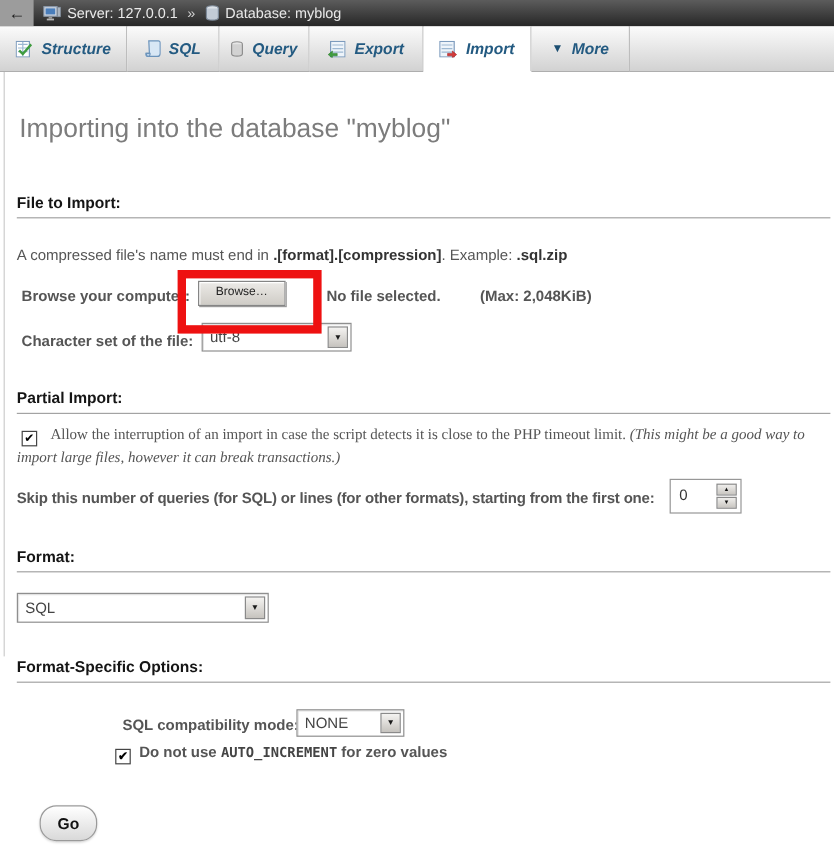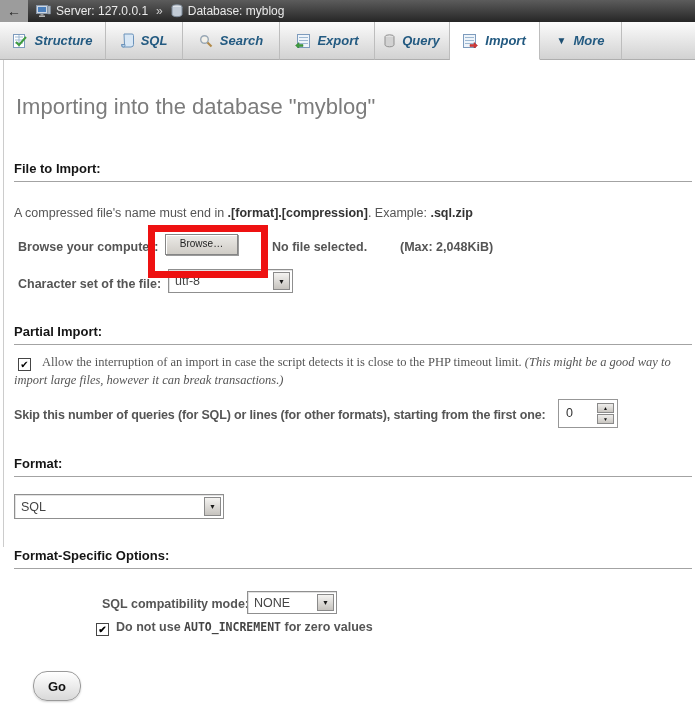--- a/index.html
+++ b/index.html
@@ -121,49 +121,40 @@
   </div>
   <div class="tab" style="width:77px">
     <span class="ticon">
       <svg width="13" height="15" viewBox="0 0 13 15">
           <path d="M3 1 h8 a1.5 1.5 0 0 1 1.5 1.5 v9 a2.5 2.5 0 0 1 -2.5 2.5 h-8 a1.5 1.5 0 0 1 -1.5 -1.5 v-1 h3 z" fill="#d8e7f5" stroke="#6b93bb"></path>
           <path d="M1 12.5 a1.5 1.5 0 0 0 3 0 v-1 h-3 z" fill="#bcd4ea" stroke="#6b93bb"></path>
         </svg>
     </span>
     <span>SQL</span>
   </div>
-  <div class="tab" style="width:97px">
-    <span class="ticon">
-      <svg width="14" height="14" viewBox="0 0 14 14">
-          <circle cx="5.5" cy="5.5" r="3.8" fill="#f3f1ea" stroke="#98a7b5" stroke-width="1.4"></circle>
-          <line x1="8.5" y1="8.5" x2="12.5" y2="12.5" stroke="#b08948" stroke-width="2.2"></line>
-        </svg>
-    </span>
-    <span>Search</span>
+  <div class="tab" style="width:75px">
+    <span class="ticon">
+      <svg width="11" height="14" viewBox="0 0 11 14">
+          <ellipse cx="5.5" cy="2.8" rx="4.5" ry="2" fill="#e6e6e6" stroke="#8f8f8f"></ellipse>
+          <path d="M1 2.8 v8 c0 1.1 2 2 4.5 2 s4.5 -0.9 4.5 -2 v-8" fill="#d2d2d2" stroke="#8f8f8f"></path>
+        </svg>
+    </span>
+    <span>Query</span>
   </div>
   <div class="tab" style="width:95px">
     <span class="ticon">
       <svg width="15" height="14" viewBox="0 0 15 14">
           <rect x="2.5" y="0.5" width="12" height="13" fill="#eef4fa" stroke="#7d9bbd"></rect>
           <line x1="4" y1="3.5" x2="13" y2="3.5" stroke="#9db8d2"></line>
           <line x1="4" y1="6.5" x2="13" y2="6.5" stroke="#9db8d2"></line>
           <line x1="4" y1="9.5" x2="13" y2="9.5" stroke="#9db8d2"></line>
           <path d="M8 10.5 h-4 v-2 l-3.5 3 L4 14.5 v-2 h4 z" fill="#3f9c3f" stroke="#2d7a2d" stroke-width="0.5"></path>
         </svg>
     </span>
     <span>Export</span>
-  </div>
-  <div class="tab" style="width:75px">
-    <span class="ticon">
-      <svg width="11" height="14" viewBox="0 0 11 14">
-          <ellipse cx="5.5" cy="2.8" rx="4.5" ry="2" fill="#e6e6e6" stroke="#8f8f8f"></ellipse>
-          <path d="M1 2.8 v8 c0 1.1 2 2 4.5 2 s4.5 -0.9 4.5 -2 v-8" fill="#d2d2d2" stroke="#8f8f8f"></path>
-        </svg>
-    </span>
-    <span>Query</span>
   </div>
   <div class="tab active" style="width:90px">
     <span class="ticon">
       <svg width="15" height="14" viewBox="0 0 15 14">
           <rect x="0.5" y="0.5" width="12" height="13" fill="#eef4fa" stroke="#7d9bbd"></rect>
           <line x1="2" y1="3.5" x2="11" y2="3.5" stroke="#9db8d2"></line>
           <line x1="2" y1="6.5" x2="11" y2="6.5" stroke="#9db8d2"></line>
           <line x1="2" y1="9.5" x2="11" y2="9.5" stroke="#9db8d2"></line>
           <path d="M7 10.5 h4 v-2 l3.5 3 L11 14.5 v-2 h-4 z" fill="#d43a3a" stroke="#a32020" stroke-width="0.5"></path>
         </svg>

